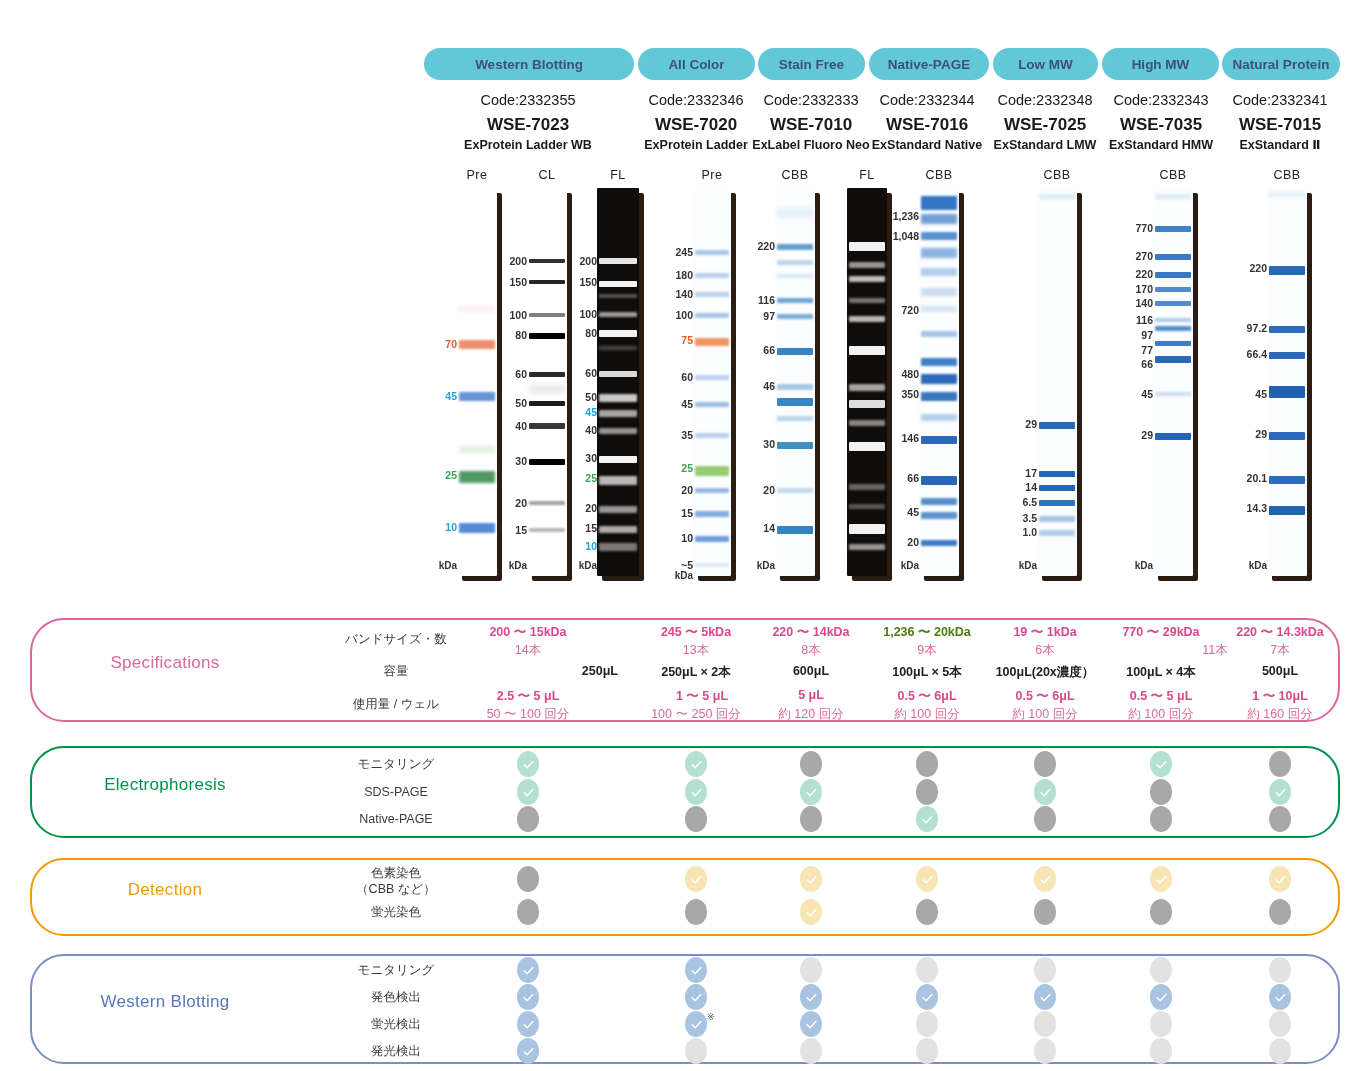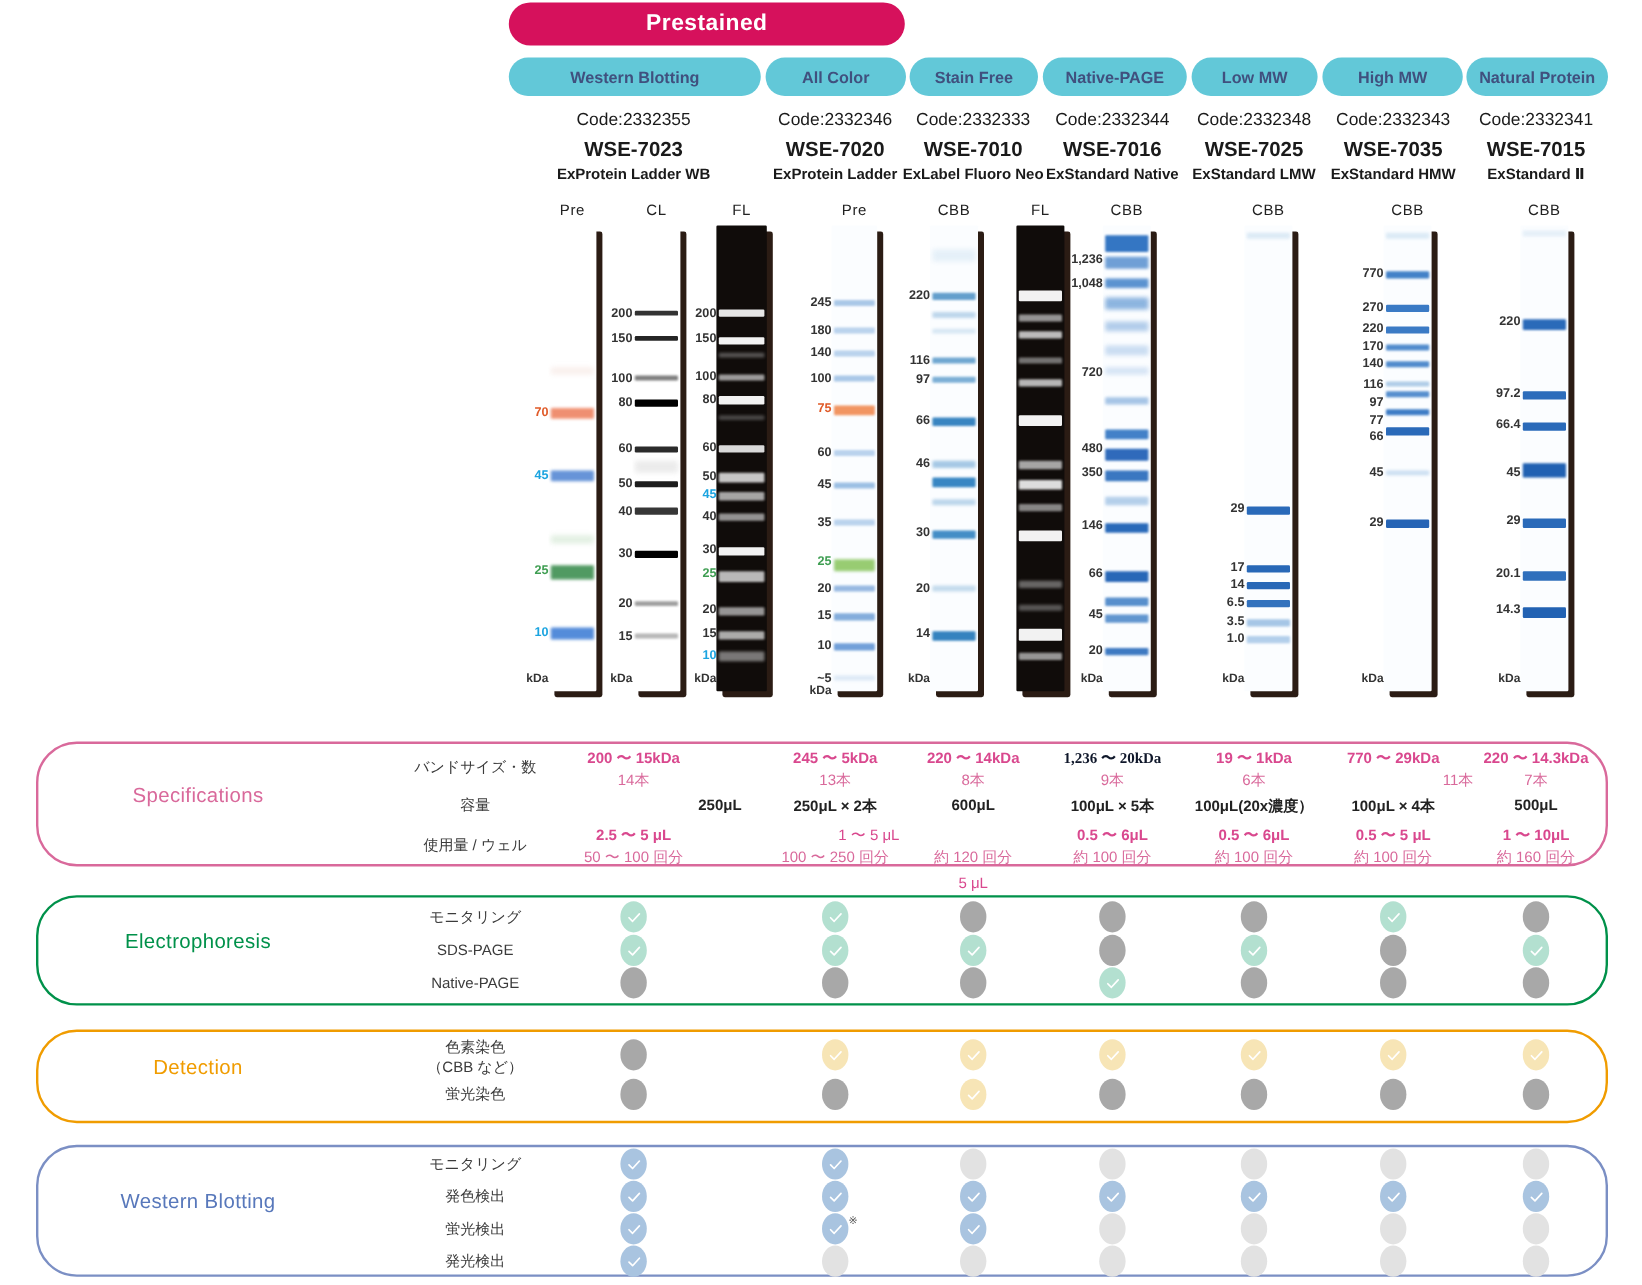--- a/index.html
+++ b/index.html
@@ -118,21 +118,20 @@
   .asterisk {
     position: absolute; font-size: 9px; color: #555;
   }
 </style>
 </head>
 <body>
 
 <div id="page">
 
   <div class="banner-row">
-    <div class="banner prestained">Prestained</div>
   </div>
 
   <div class="chip-row" id="chip-row">
       <div class="chip" style="left: 424px; width: 210px;">Western Blotting</div>
       <div class="chip" style="left: 638px; width: 117px;">All Color</div>
       <div class="chip" style="left: 758px; width: 107px;">Stain Free</div>
       <div class="chip" style="left: 869px; width: 120px;">Native-PAGE</div>
       <div class="chip" style="left: 993px; width: 105px;">Low MW</div>
       <div class="chip" style="left: 1102px; width: 117px;">High MW</div>
       <div class="chip" style="left: 1222px; width: 118px;">Natural Protein</div>
@@ -452,28 +451,28 @@
       <div class="row-label" style="left: 296px; width: 200px; top: 664px;">容量</div>
       <div class="row-label" style="left: 296px; width: 200px; top: 697px;">使用量 / ウェル</div>
       <div class="cell-text" style="left: 438px; width: 180px; top: 624px; color: rgb(217, 72, 142); font-weight: bold;">200 〜 15kDa</div>
       <div class="cell-text" style="left: 438px; width: 180px; top: 642px; color: rgb(217, 105, 155);">14本</div>
       <div class="cell-text" style="left: 438px; width: 180px; top: 664px; color: rgb(34, 34, 34); font-weight: bold; text-align: right;">250μL</div>
       <div class="cell-text" style="left: 438px; width: 180px; top: 688px; color: rgb(217, 72, 142); font-weight: bold;">2.5 〜 5 μL</div>
       <div class="cell-text" style="left: 438px; width: 180px; top: 706px; color: rgb(217, 105, 155);">50 〜 100 回分</div>
       <div class="cell-text" style="left: 606px; width: 180px; top: 624px; color: rgb(217, 72, 142); font-weight: bold;">245 〜 5kDa</div>
       <div class="cell-text" style="left: 606px; width: 180px; top: 642px; color: rgb(217, 105, 155);">13本</div>
       <div class="cell-text" style="left: 606px; width: 180px; top: 664px; color: rgb(34, 34, 34); font-weight: bold;">250μL × 2本</div>
-      <div class="cell-text" style="left: 634px; width: 180px; top: 688px; color: rgb(217, 72, 142); font-weight: normal;">1 〜 5 μL</div>
+      <div class="cell-text" style="left: 612px; width: 180px; top: 688px; color: rgb(217, 72, 142); font-weight: bold;">1 〜 5 μL</div>
       <div class="cell-text" style="left: 606px; width: 180px; top: 706px; color: rgb(217, 105, 155);">100 〜 250 回分</div>
       <div class="cell-text" style="left: 721px; width: 180px; top: 624px; color: rgb(217, 72, 142); font-weight: bold;">220 〜 14kDa</div>
       <div class="cell-text" style="left: 721px; width: 180px; top: 642px; color: rgb(217, 105, 155);">8本</div>
       <div class="cell-text" style="left: 721px; width: 180px; top: 664px; color: rgb(34, 34, 34); font-weight: bold;">600μL</div>
-      <div class="cell-text" style="left: 721px; width: 180px; top: 688px; color: rgb(217, 72, 142); font-weight: normal; margin-top: 41px;">5 μL</div>
+      <div class="cell-text" style="left: 721px; width: 180px; top: 688px; color: rgb(217, 72, 142); font-weight: bold;">5 μL</div>
       <div class="cell-text" style="left: 721px; width: 180px; top: 706px; color: rgb(217, 105, 155);">約 120 回分</div>
-      <div class="cell-text" style="left: 837px; width: 180px; top: 624px; color: #0f172a; font-weight: bold; font-family: Liberation Serif, serif;">1,236 〜 20kDa</div>
+      <div class="cell-text" style="left: 837px; width: 180px; top: 624px; color: #4d7c0f; font-weight: bold;">1,236 〜 20kDa</div>
       <div class="cell-text" style="left: 837px; width: 180px; top: 642px; color: rgb(217, 105, 155);">9本</div>
       <div class="cell-text" style="left: 837px; width: 180px; top: 664px; color: rgb(34, 34, 34); font-weight: bold;">100μL × 5本</div>
       <div class="cell-text" style="left: 837px; width: 180px; top: 688px; color: rgb(217, 72, 142); font-weight: bold;">0.5 〜 6μL</div>
       <div class="cell-text" style="left: 837px; width: 180px; top: 706px; color: rgb(217, 105, 155);">約 100 回分</div>
       <div class="cell-text" style="left: 955px; width: 180px; top: 624px; color: rgb(217, 72, 142); font-weight: bold;">19 〜 1kDa</div>
       <div class="cell-text" style="left: 955px; width: 180px; top: 642px; color: rgb(217, 105, 155);">6本</div>
       <div class="cell-text" style="left: 955px; width: 180px; top: 664px; color: rgb(34, 34, 34); font-weight: bold;">100μL(20x濃度）</div>
       <div class="cell-text" style="left: 955px; width: 180px; top: 688px; color: rgb(217, 72, 142); font-weight: bold;">0.5 〜 6μL</div>
       <div class="cell-text" style="left: 955px; width: 180px; top: 706px; color: rgb(217, 105, 155);">約 100 回分</div>
       <div class="cell-text" style="left: 1071px; width: 180px; top: 624px; color: rgb(217, 72, 142); font-weight: bold;">770 〜 29kDa</div>

